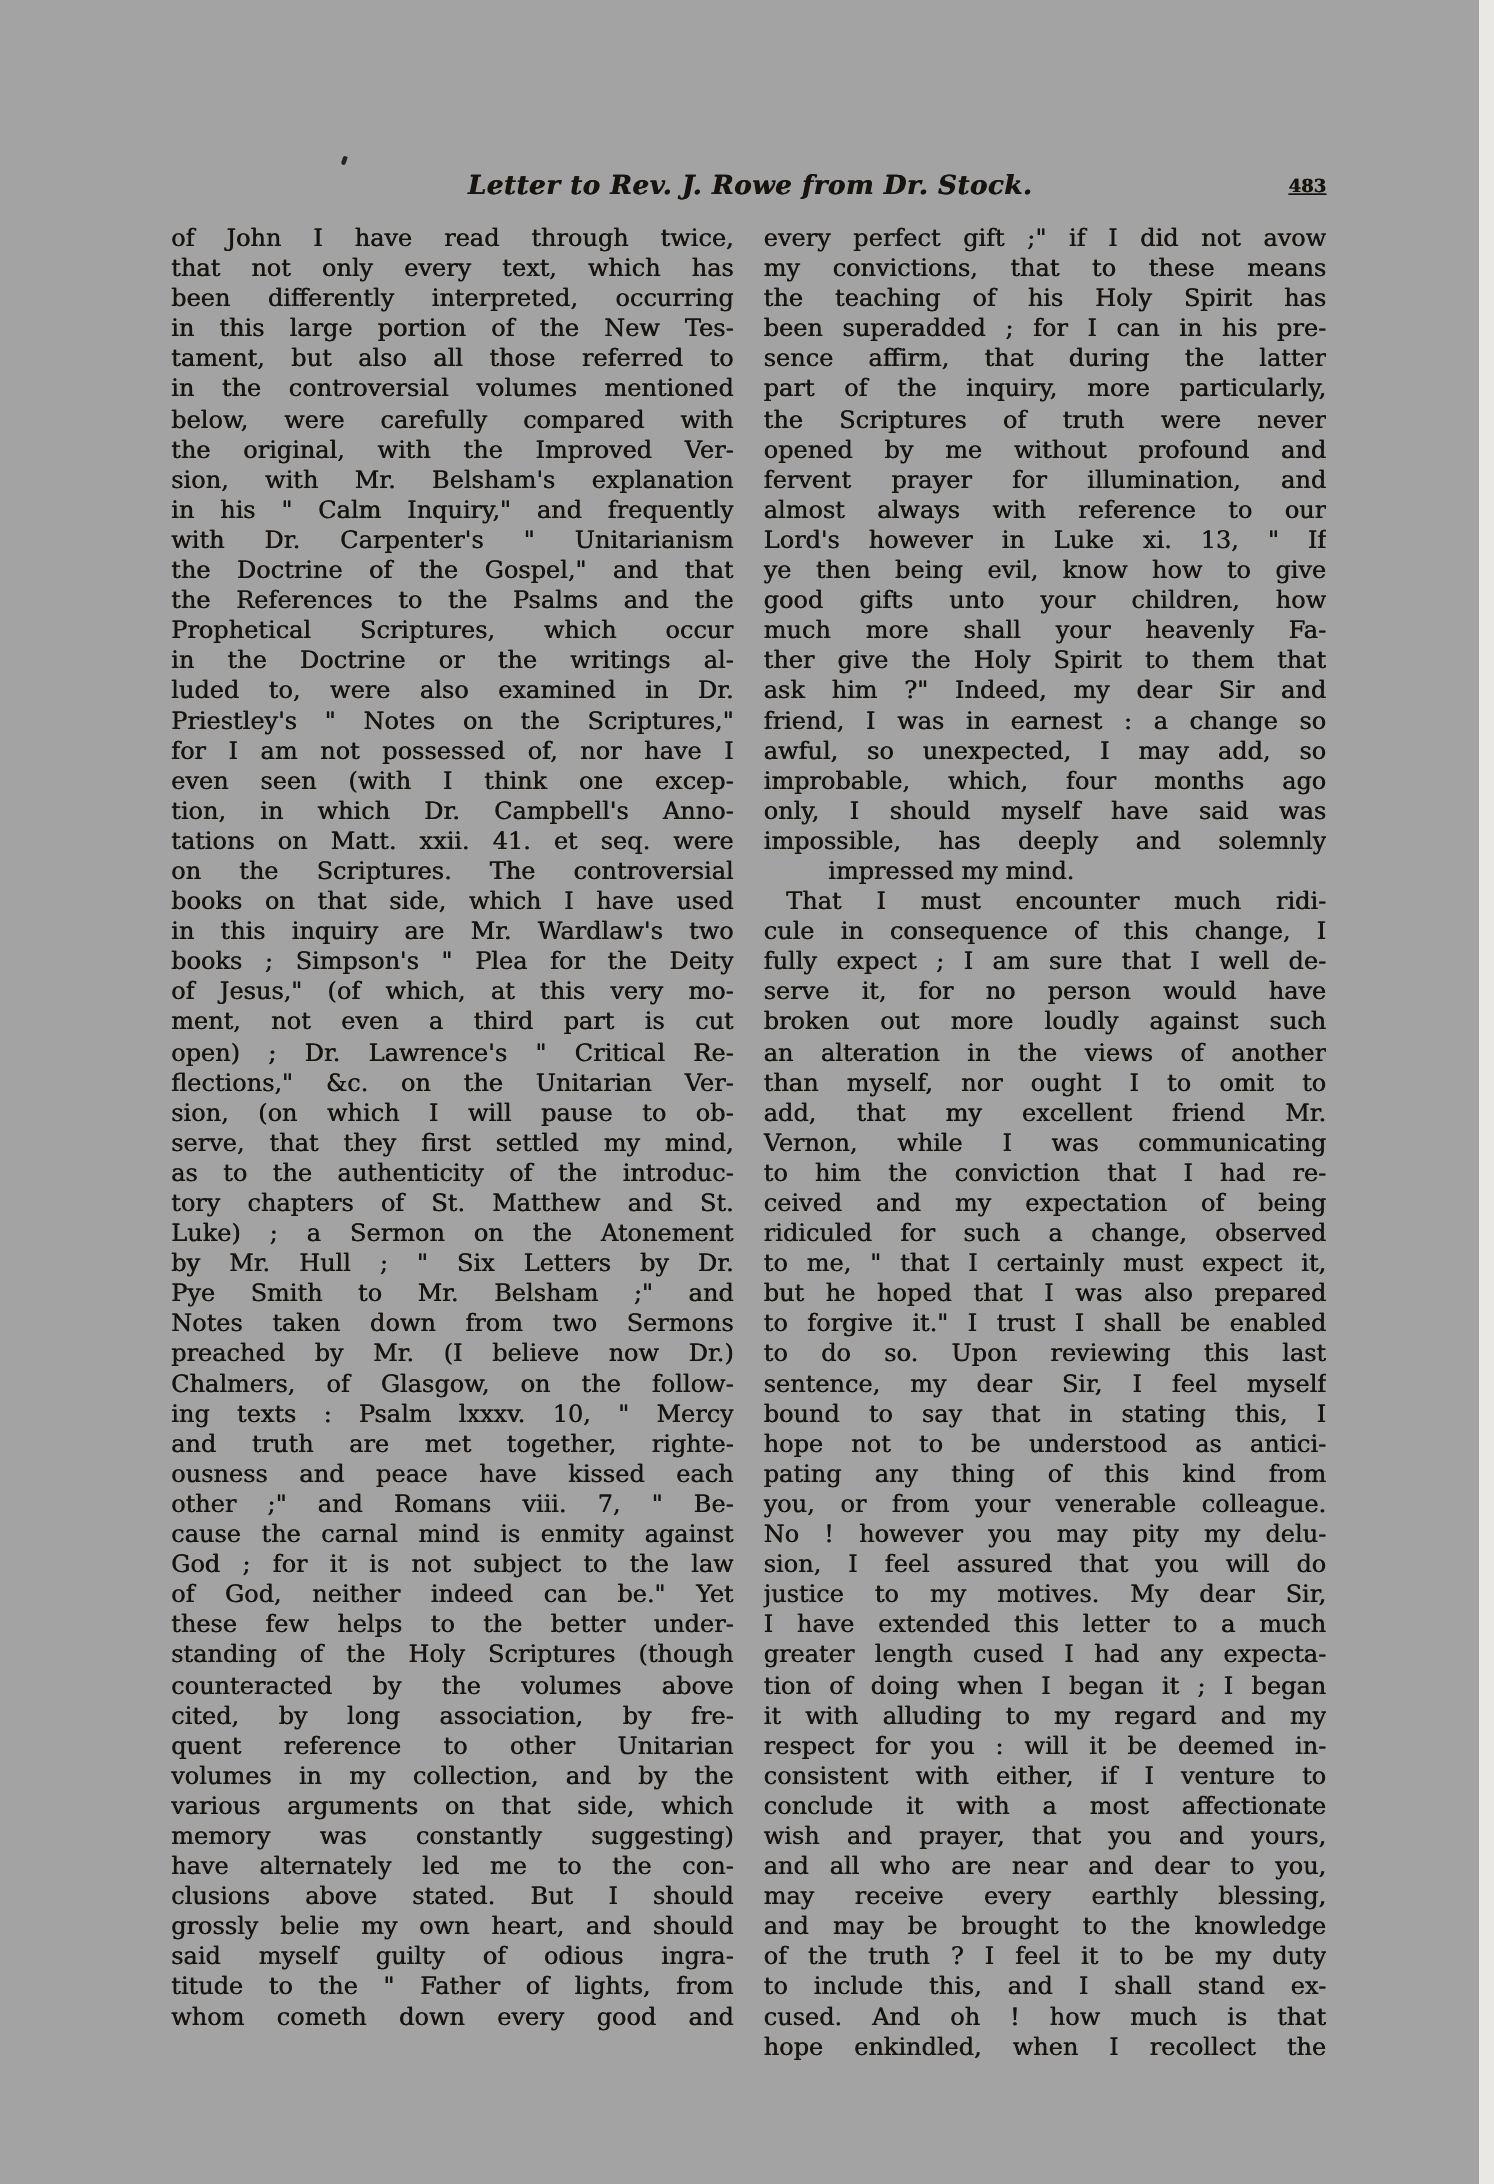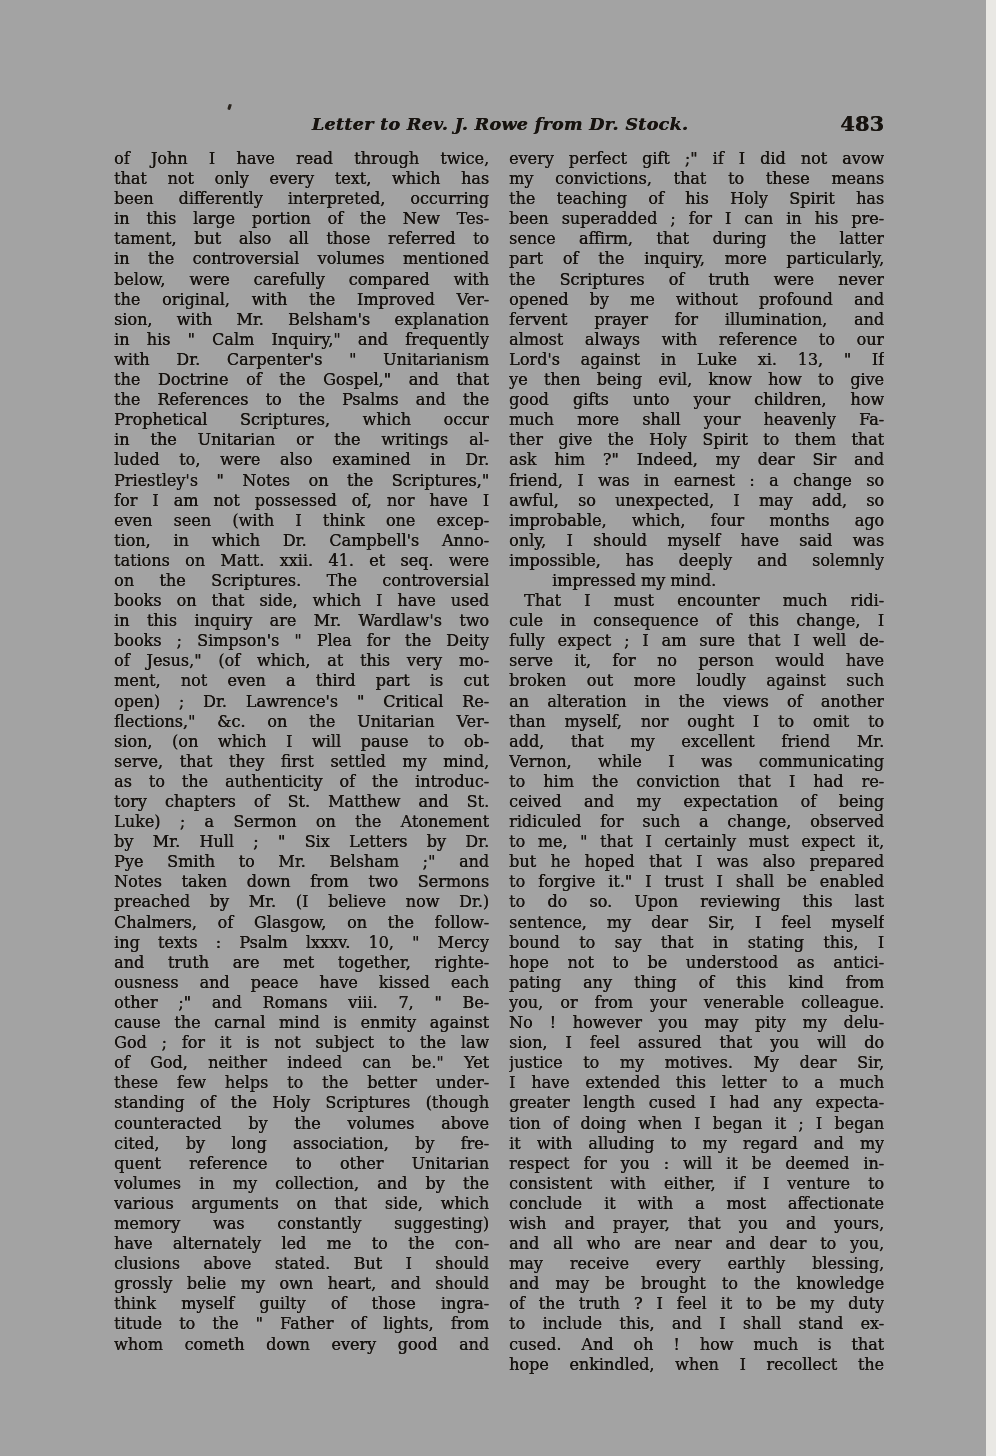--- a/index.html
+++ b/index.html
@@ -30,23 +30,24 @@
     font-size: 17.5px;
     line-height: 24px;
     letter-spacing: 0.3px;
     text-shadow: 0.4px 0 0 currentColor;
   }
   .page-number {
     position: absolute;
     right: 2px;
     top: 0;
     font-weight: bold;
-    font-size: 21px;
+    font-size: 12px;
     line-height: 24px;
     text-shadow: 0.4px 0 0 currentColor;
+    text-decoration: underline;
   }
   .columns {
     position: absolute;
     top: 149px;
     left: 114px;
     width: 770px;
     display: flex;
     gap: 20px;
   }
   .column {
@@ -103,21 +104,21 @@
         <div class="line">tament, but also all those referred to</div>
         <div class="line">in the controversial volumes mentioned</div>
         <div class="line">below, were carefully compared with</div>
         <div class="line">the original, with the Improved Ver-</div>
         <div class="line">sion, with Mr. Belsham's explanation</div>
         <div class="line">in his " Calm Inquiry," and frequently</div>
         <div class="line">with Dr. Carpenter's " Unitarianism</div>
         <div class="line">the Doctrine of the Gospel," and that</div>
         <div class="line">the References to the Psalms and the</div>
         <div class="line">Prophetical Scriptures, which occur</div>
-        <div class="line">in the Unitarian or the writings al-</div>
+        <div class="line">in the Doctrine or the writings al-</div>
         <div class="line">luded to, were also examined in Dr.</div>
         <div class="line">Priestley's " Notes on the Scriptures,"</div>
         <div class="line">for I am not possessed of, nor have I</div>
         <div class="line">even seen (with I think one excep-</div>
         <div class="line">tion, in which Dr. Campbell's Anno-</div>
         <div class="line">tations on Matt. xxii. 41. et seq. were</div>
         <div class="line">on the Scriptures. The controversial</div>
         <div class="line">books on that side, which I have used</div>
         <div class="line">in this inquiry are Mr. Wardlaw's two</div>
         <div class="line">books ; Simpson's " Plea for the Deity</div>
@@ -146,36 +147,36 @@
         <div class="line">standing of the Holy Scriptures (though</div>
         <div class="line">counteracted by the volumes above</div>
         <div class="line">cited, by long association, by fre-</div>
         <div class="line">quent reference to other Unitarian</div>
         <div class="line">volumes in my collection, and by the</div>
         <div class="line">various arguments on that side, which</div>
         <div class="line">memory was constantly suggesting)</div>
         <div class="line">have alternately led me to the con-</div>
         <div class="line">clusions above stated. But I should</div>
         <div class="line">grossly belie my own heart, and should</div>
-        <div class="line">think myself guilty of those ingra-</div>
+        <div class="line">said myself guilty of odious ingra-</div>
         <div class="line">titude to the " Father of lights, from</div>
         <div class="line">whom cometh down every good and</div>
       </div>
     <div class="column" id="col-right">
         <div class="line">every perfect gift ;" if I did not avow</div>
         <div class="line">my convictions, that to these means</div>
         <div class="line">the teaching of his Holy Spirit has</div>
         <div class="line">been superadded ; for I can in his pre-</div>
         <div class="line">sence affirm, that during the latter</div>
         <div class="line">part of the inquiry, more particularly,</div>
         <div class="line">the Scriptures of truth were never</div>
         <div class="line">opened by me without profound and</div>
         <div class="line">fervent prayer for illumination, and</div>
         <div class="line">almost always with reference to our</div>
-        <div class="line">Lord's against in Luke xi. 13, " If</div>
+        <div class="line">Lord's however in Luke xi. 13, " If</div>
         <div class="line">ye then being evil, know how to give</div>
         <div class="line">good gifts unto your children, how</div>
         <div class="line">much more shall your heavenly Fa-</div>
         <div class="line">ther give the Holy Spirit to them that</div>
         <div class="line">ask him ?" Indeed, my dear Sir and</div>
         <div class="line">friend, I was in earnest : a change so</div>
         <div class="line">awful, so unexpected, I may add, so</div>
         <div class="line">improbable, which, four months ago</div>
         <div class="line">only, I should myself have said was</div>
         <div class="line">impossible, has deeply and solemnly</div>

